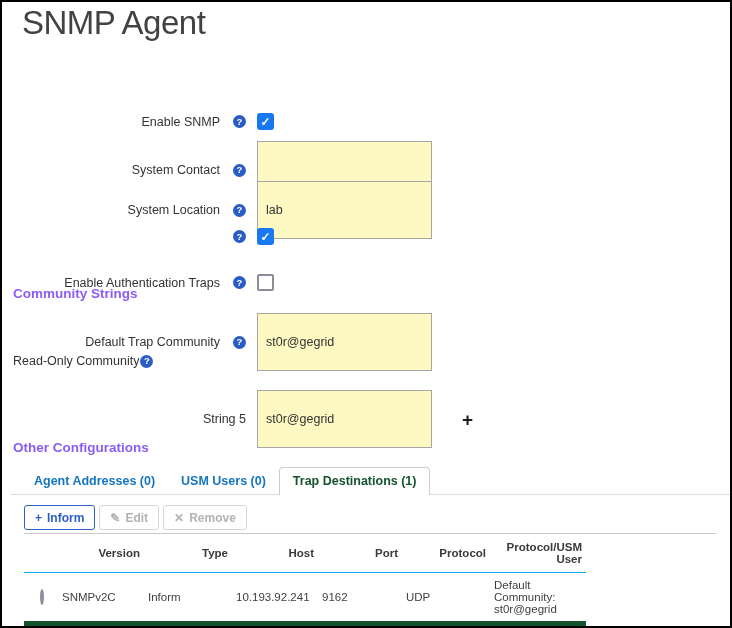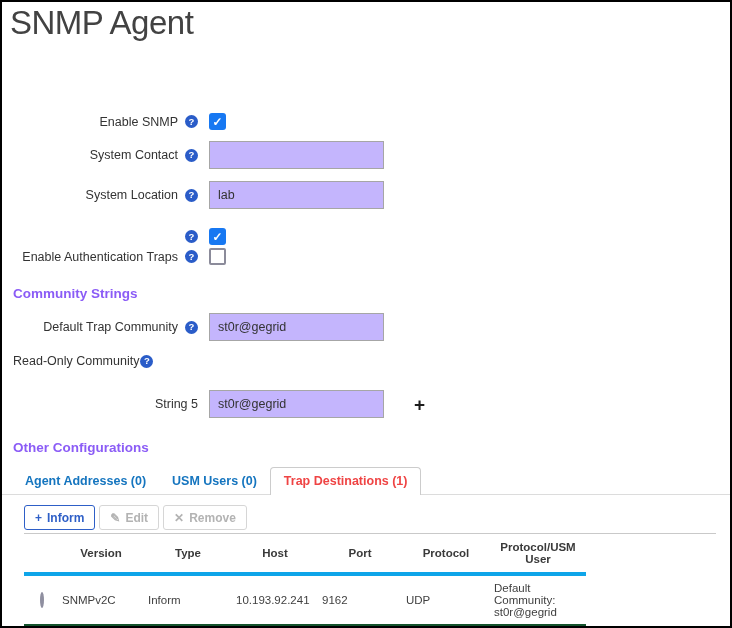--- a/index.html
+++ b/index.html
@@ -2,73 +2,73 @@
 <html><head>
 <meta charset="utf-8">
 <style>
   html,body{margin:0;padding:0;background:#fff;}
   .frame{
     position:relative;width:732px;height:628px;box-sizing:border-box;
     border:2px solid #000;background:#fff;overflow:hidden;
     font-family:"Liberation Sans", sans-serif;color:#3a3a3a;
   }
   .page-title{
-    position:absolute;left:8px;top:2px;font-size:33px;font-weight:400;
+    position:absolute;left:20px;top:2px;font-size:33px;font-weight:400;
     color:#424242;letter-spacing:-0.5px;
   }
   .page-desc{
     position:absolute;left:10px;top:57px;width:712px;font-size:12.5px;
     line-height:1.7;color:#3a3a3a;
   }
   
   .frow{position:absolute;left:0;display:flex;align-items:center;}
   .flabel{
     width:196px;display:flex;justify-content:flex-end;align-items:center;
-    gap:7px;font-size:12.5px;color:#333;flex:none;
+    gap:13px;font-size:12.5px;color:#333;flex:none;padding-left:48px;
   }
   .help{
     width:13px;height:13px;border-radius:50%;background:#2a5cc8;color:#fff;
     font-size:9.5px;font-weight:bold;display:flex;align-items:center;
     justify-content:center;flex:none;line-height:1;
   }
   .ctrl{margin-left:11px;display:flex;align-items:center;}
   .tinput{
     width:157px;height:24px;border:1px solid #a6a6a6;font-size:12.5px;
-    padding:1px 8px;color:#333;font-family:"Liberation Sans",sans-serif;
-    background:#c4b5fd;
+    padding:16px 8px;color:#333;font-family:"Liberation Sans",sans-serif;
+    background:#fef9c3;
   }
   .cb{
     width:17px;height:17px;border-radius:3px;box-sizing:border-box;
     display:flex;align-items:center;justify-content:center;
   }
   .cb.checked{background:#1778f2;color:#fff;font-size:12px;font-weight:bold;}
   .cb.unchecked{background:#fff;border:2px solid #8b8b9a;border-radius:2px;}
   .sec-heading{
     position:absolute;left:11px;font-size:13.5px;font-weight:bold;color:#8b5cf6;
   }
   .inline-label{
     position:absolute;left:11px;display:flex;align-items:center;gap:1px;
     font-size:12.5px;color:#333;
   }
   .plus-btn{
     margin-left:30px;font-size:19px;font-weight:bold;color:#1c1c1c;
     line-height:1;cursor:pointer;
   }
   
   .tabbar{
-    position:absolute;left:0;right:0;top:465px;height:27px;
+    position:absolute;left:9px;right:0;top:465px;height:27px;
     display:flex;align-items:flex-end;padding-left:10px;
     border-bottom:1px solid #dcdcdc;box-sizing:content-box;
   }
   .tab{
     padding:6px 13px;font-size:12.5px;font-weight:bold;color:#1575bf;
     cursor:pointer;position:relative;
   }
   .tab.active{
-    color:#ef4444;background:#fff;border:1px solid #ccc;border-bottom:none;
+    color:#14532d;background:#fff;border:1px solid #ccc;border-bottom:none;
     border-radius:4px 4px 0 0;margin-bottom:-1px;padding-bottom:7px;z-index:2;
   }
   
   .toolbar{position:absolute;left:22px;top:503px;display:flex;gap:4px;}
   .btn{
     display:flex;align-items:center;gap:5px;height:25px;padding:0 10px;
     font-size:12px;font-weight:bold;border-radius:3px;background:#fff;
     box-sizing:border-box;
   }
   .btn.primary{border:1px solid #2e5fc7;color:#2e5fc7;cursor:pointer;}
@@ -76,22 +76,22 @@
   .btn .ic{font-size:12px;line-height:1;}
   .toolbar-rule{
     position:absolute;left:22px;right:14px;top:531px;border-top:1px solid #c9c9c9;
   }
   
   .grid-table{
     position:absolute;left:22px;top:532px;width:562px;border-collapse:collapse;
     table-layout:fixed;font-size:11.5px;
   }
   .grid-table th{
-    font-weight:bold;color:#3a3a3a;text-align:center;vertical-align:middle;
-    padding:6px 4px;border-bottom:4px solid #0ea5e9;height:26px;
+    font-weight:bold;color:#3a3a3a;text-align:right;vertical-align:middle;
+    padding:6px 4px;border-bottom:1px solid #0ea5e9;height:26px;
   }
   .grid-table td{
     color:#3f3f3f;vertical-align:middle;padding:6px 4px;
     border-bottom:6px solid #14532d;height:26px;
   }
   .radio{
     width:15px;height:15px;border-radius:50%;border:2px solid #8f8fa0;
     background:#fff;box-sizing:border-box;margin-left:12px;cursor:pointer;
   }
   .c-radio{width:34px;} .c-version{width:86px;} .c-type{width:88px;}
@@ -141,21 +141,21 @@
     <div class="flabel">
       <span class="help">?</span>
     </div>
     <div class="ctrl">
       <span class="cb checked">
         <span>✓</span>
       </span>
     </div>
   </div>
 
-  <div class="frow" style="top:246px">
+  <div class="frow" style="top:272px">
     <div class="flabel">
       <span>Enable Authentication Traps</span>
       <span class="help">?</span>
     </div>
     <div class="ctrl">
       <span class="cb unchecked"></span>
     </div>
   </div>
 
   <div class="sec-heading" style="top:284px">Community Strings</div>

